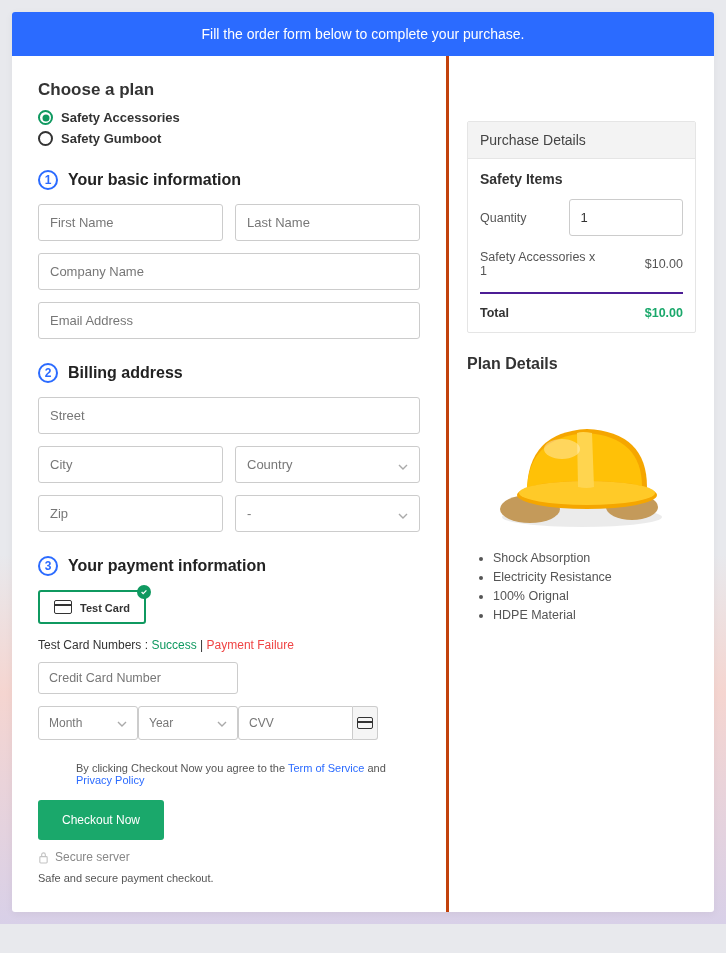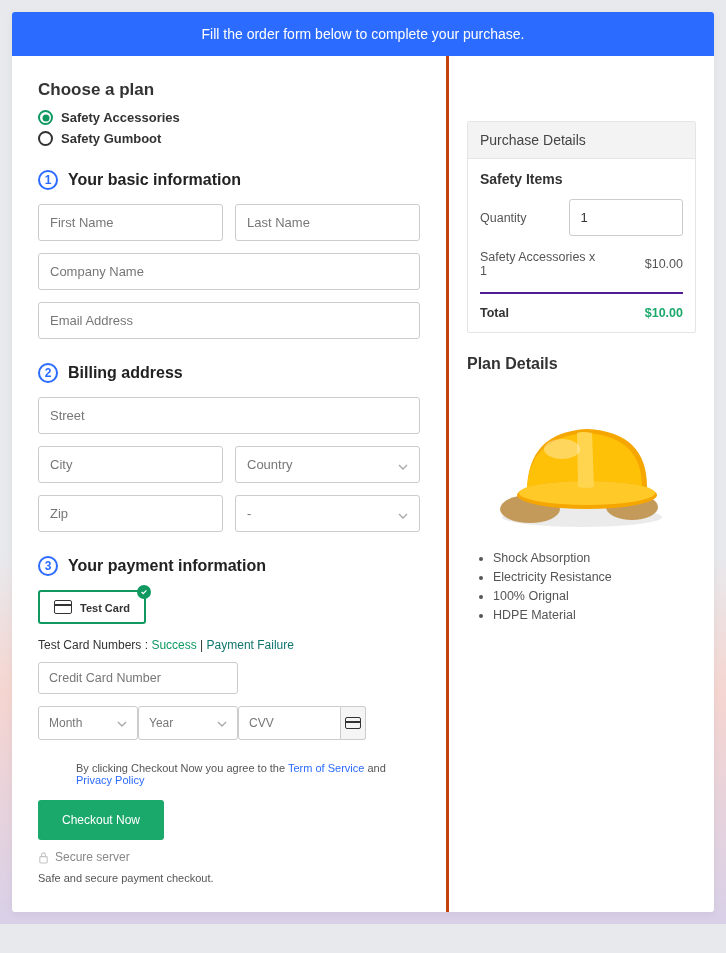--- a/index.html
+++ b/index.html
@@ -138,36 +138,36 @@
     position: relative;
     margin-right: 8px;
   }
   .cc-icon::after {
     content:"";
     position:absolute;
     top:3px; left:0; right:0; height:2px;
     background:#333;
   }
   .tcn { font-size: 12px; margin-bottom: 10px; }
-  .tcn .link { color: #0f766e; }
+  .tcn .link { color: #ef4444; }
   .tcn .link.green { color: #0f9960; }
   .pay-row { display:flex; gap:0; margin-top:12px;}
   .pay-row .sel-small {
     width: 100px;
     border: 1px solid #ccc;
     border-radius: 3px;
     padding: 9px 10px;
     font-size: 12px;
     color:#777;
     display:flex; justify-content:space-between; align-items:center;
     cursor:pointer;
   }
   .cvv-wrap {
     display:flex;
-    width: 128px;
+    width: 140px;
     border-radius: 6px;
   }
   .cvv-wrap input {
     border-radius: 3px 0 0 3px;
     padding: 9px 10px;
     font-size:12px;
   }
   .cvv-ico {
     width: 32px;
     border: 1px solid #ccc;

